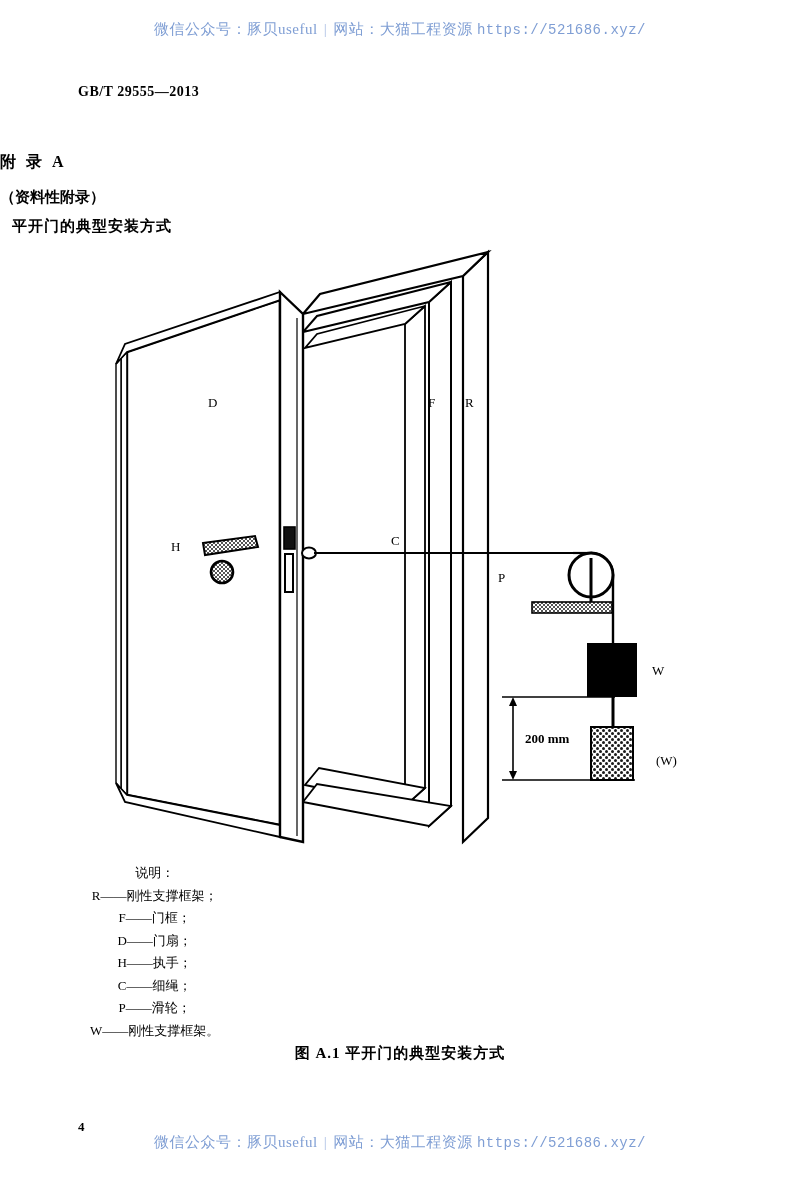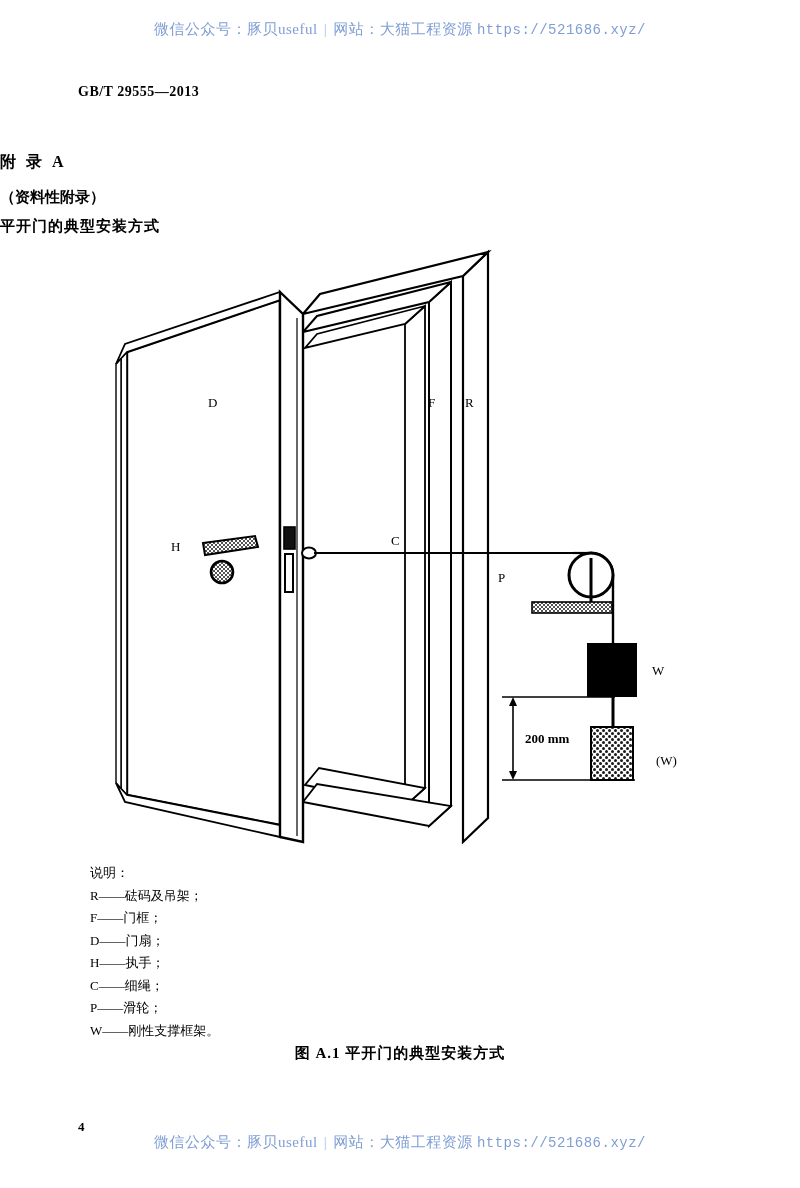--- a/index.html
+++ b/index.html
@@ -80,20 +80,21 @@
     font-family: Liberation Sans, sans-serif;
     font-weight: bold;
     font-size: 15px;
     margin-bottom: 10px;
   }
   .annex-name {
     font-family: "Liberation Serif", serif;
     font-weight: bold;
     font-size: 15px;
     letter-spacing: 1px;
+    padding-left: 12px;
   }
 
   
   .figure-area {
     position: absolute;
     left: 95px;
     top: 240px;
     width: 620px;
     height: 620px;
   }
@@ -101,21 +102,21 @@
 
   
   .legend {
     position: absolute;
     left: 90px;
     top: 862px;
     font-family: "Liberation Serif", serif;
     font-size: 13px;
     line-height: 22.5px;
   }
-  .legend-row { white-space: nowrap; }
+  .legend-row { white-space: nowrap; text-align: center; }
   .legend-key { display: inline-block; }
 
   
   .figure-caption {
     position: absolute;
     left: 0;
     top: 1044px;
     width: 800px;
     text-align: center;
     font-family: "Liberation Serif", serif;
@@ -253,21 +254,21 @@
         <text x="557" y="435">W</text>
         <text x="561" y="525">(W)</text>
         <text x="430" y="503" font-size="13" font-weight="bold">200  mm</text>
       </g>
     </svg>
   </div>
 
   <div class="legend">
     <div class="legend-row">说明：</div>
     <div class="legend-row">
-      <span class="legend-key">R</span><span>——</span><span>砝码及吊架；</span>
+      <span class="legend-key">R</span><span>——</span><span>刚性支撑框架；</span>
     </div>
     <div class="legend-row">
       <span class="legend-key">F</span><span>——</span><span>门框；</span>
     </div>
     <div class="legend-row">
       <span class="legend-key">D</span><span>——</span><span>门扇；</span>
     </div>
     <div class="legend-row">
       <span class="legend-key">H</span><span>——</span><span>执手；</span>
     </div>

